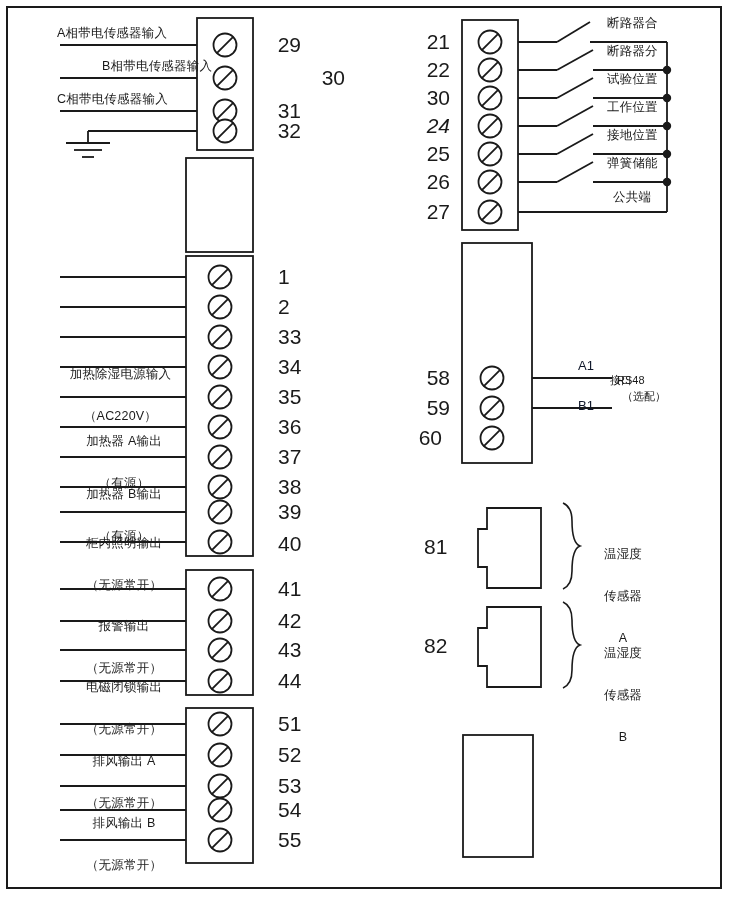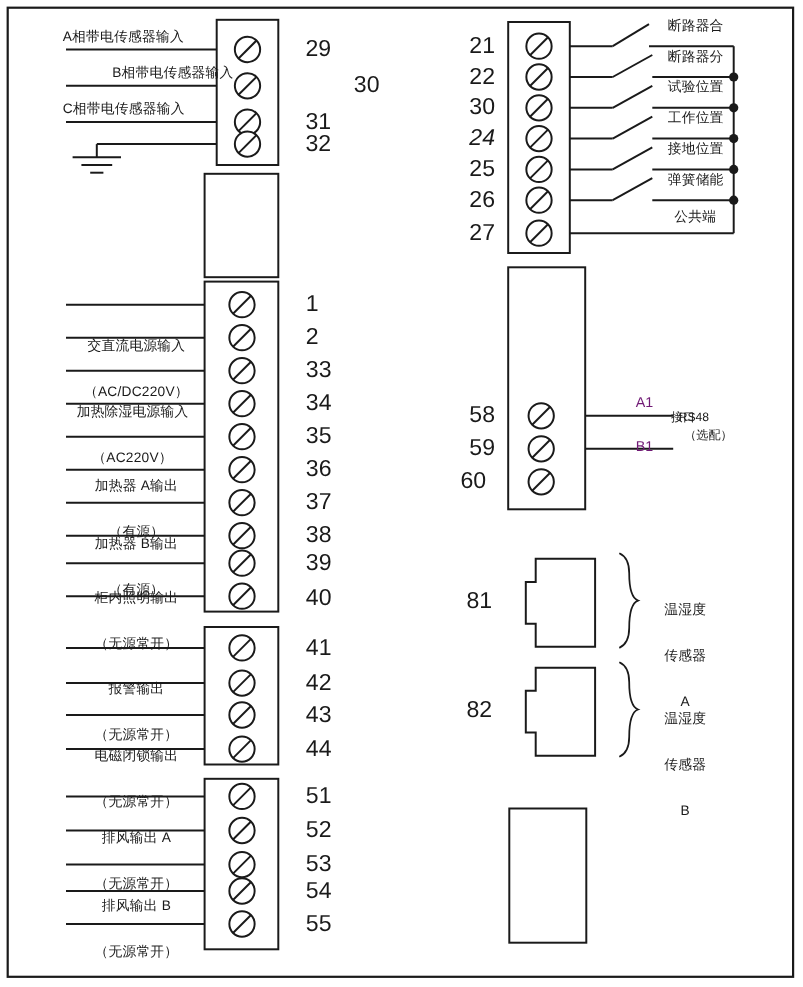--- a/index.html
+++ b/index.html
@@ -46,21 +46,21 @@
   }
   .cn-c { text-align: center; }
   .num {
     font-size: 21px;
     font-family: "Liberation Sans", "DejaVu Sans", sans-serif;
     color: #1a1a1a;
   }
   .num-r { text-align: right; }
   .sig {
     font-size: 13px;
-    color: #701a75;
+    color: #0f172a;
   }
   .tiny {
     font-size: 11px;
   }
   .stack {
     display: block;
   }
   .ovl {
     position: relative;
     display: inline-block;
@@ -227,24 +227,20 @@
 
   <div class="lbl cn" style="left:57px; top:26px;">A相带电传感器输入</div>
   <div class="lbl cn" style="left:57px; top:59px;margin-left:45px;">B相带电传感器输入</div>
   <div class="lbl cn" style="left:57px; top:92px;">C相带电传感器输入</div>
 
   <div class="lbl num num-r" style="left:255px; width:46px; top:33px;">29</div>
   <div class="lbl num num-r" style="left:255px; width:46px; top:66px;padding-left:44px;">30</div>
   <div class="lbl num num-r" style="left:255px; width:46px; top:99px;">31</div>
   <div class="lbl num num-r" style="left:255px; width:46px; top:119px;">32</div>
 
-  <div class="lbl cn cn-c" style="left:62px; width:124px; top:279px;">
-    <span class="stack">交直流电源输入</span>
-    <span class="stack">（AC/DC220V）</span>
-  </div>
   <div class="lbl cn cn-c" style="left:55px; width:131px; top:339px;">
     <span class="stack">加热除湿电源输入</span>
     <span class="stack">（AC220V）</span>
   </div>
   <div class="lbl cn cn-c" style="left:62px; width:124px; top:406px;">
     <span class="stack">加热器 A输出</span>
     <span class="stack">（有源）</span>
   </div>
   <div class="lbl cn cn-c" style="left:62px; width:124px; top:459px;">
     <span class="stack">加热器 B输出</span>

